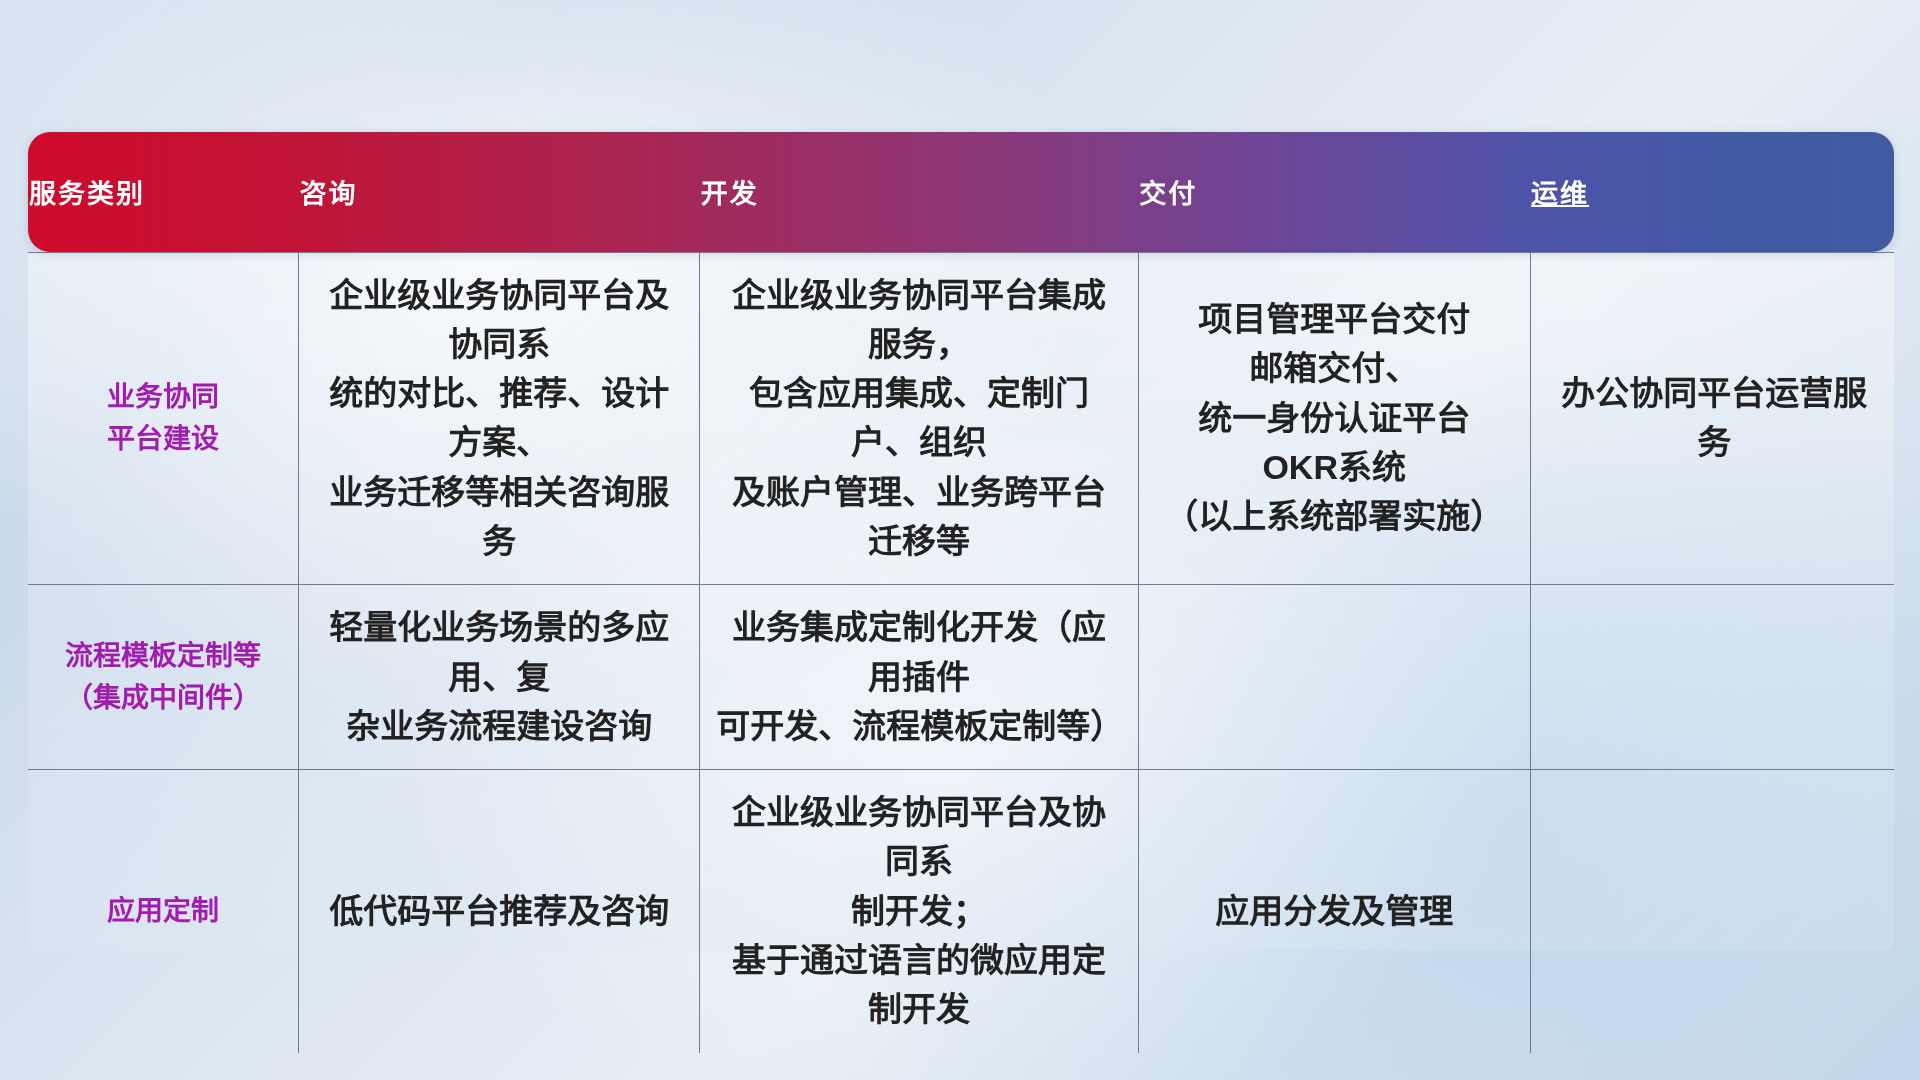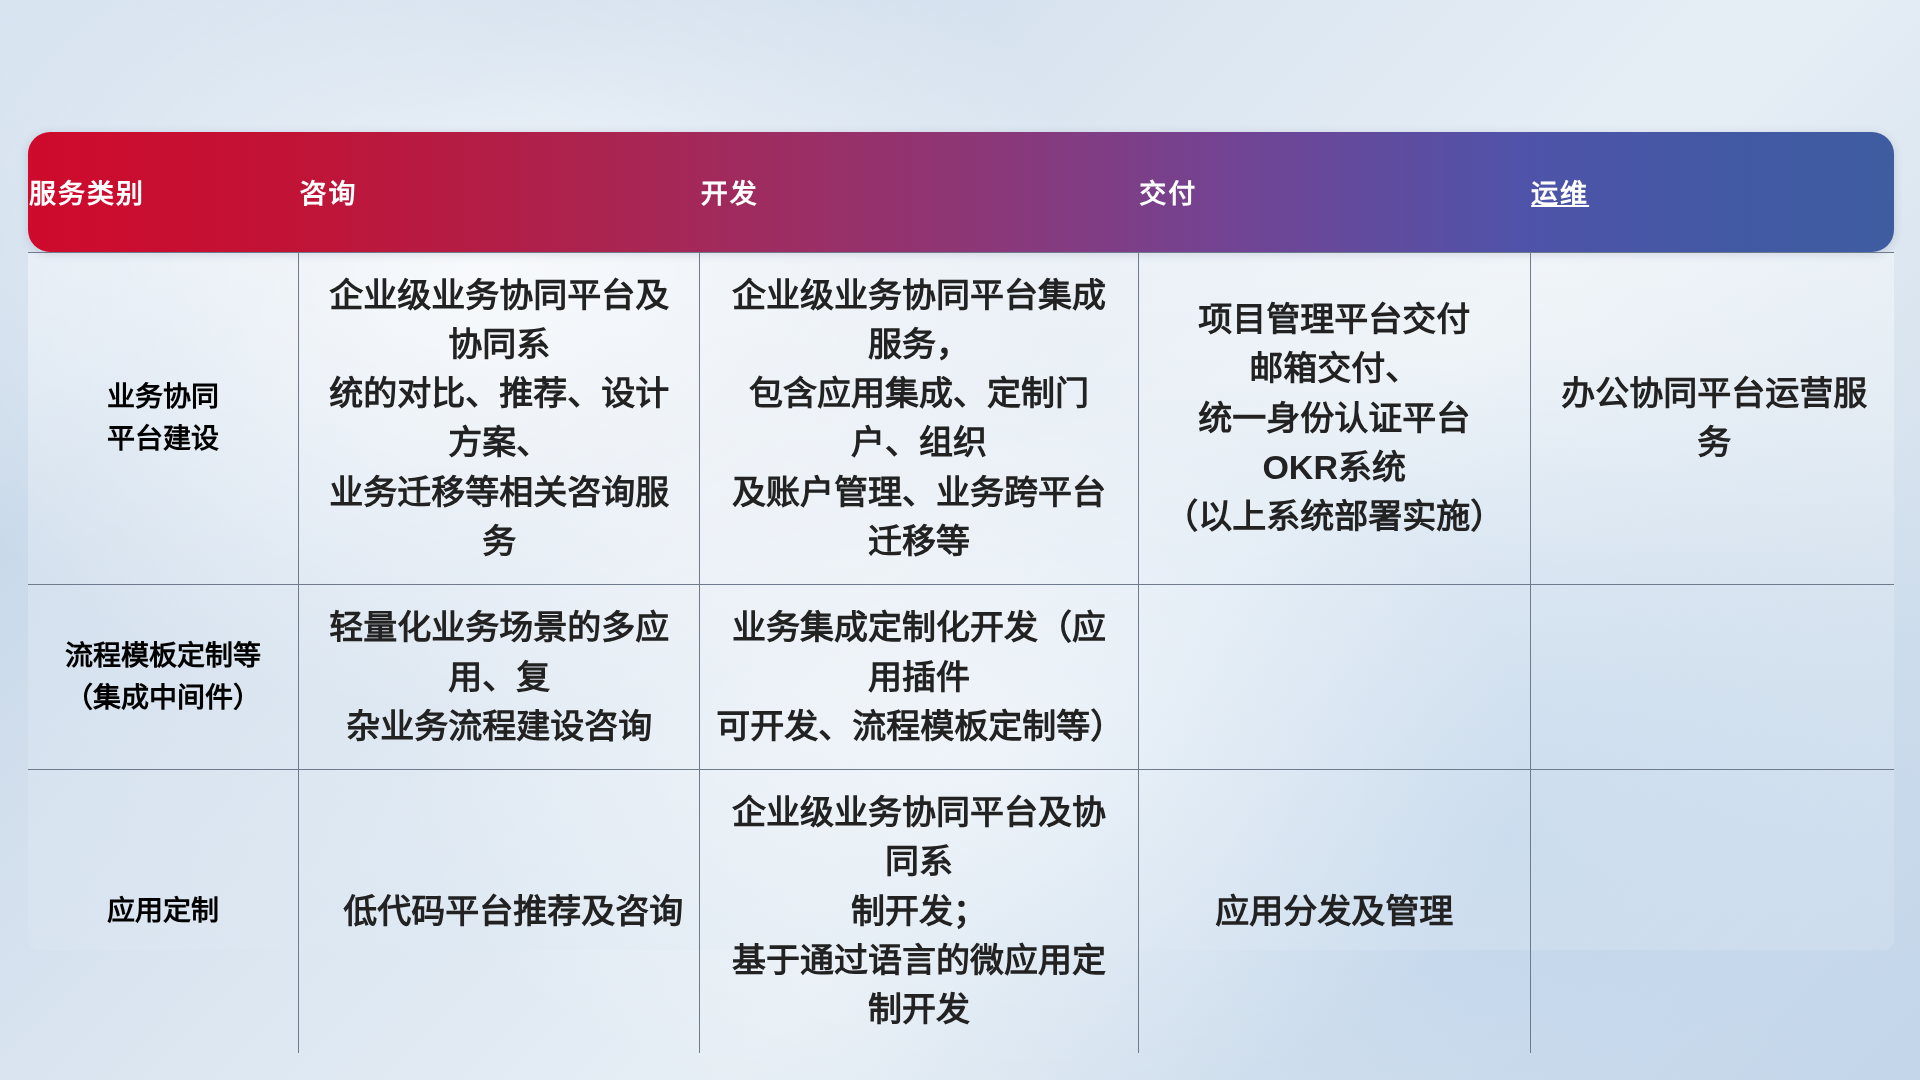--- a/index.html
+++ b/index.html
@@ -102,21 +102,21 @@
     color: #222222;
     padding: 18px 16px;
     background: transparent;
     font-weight: bold;
   }
   tbody tr.row-1 { height: 212px; }
   tbody tr.row-2 { height: 168px; }
   tbody tr.row-3 { height: 190px; }
 
   td.cat-cell {
-    color: #000000;
+    color: #a21caf;
     font-weight: bold;
     font-size: 28px;
     line-height: 1.5;
     border-left: none;
   }
   td.last-col {
     border-right: none;
   }
   tbody tr:last-child td {
     border-bottom: none;
@@ -185,21 +185,21 @@
 （集成中间件）</td>
         <td style="white-space: pre-line;">轻量化业务场景的多应用、复
 杂业务流程建设咨询</td>
         <td style="white-space: pre-line;">业务集成定制化开发（应用插件
 可开发、流程模板定制等）</td>
         <td style="white-space: pre-line;"></td>
         <td class="last-col" style="white-space: pre-line;"></td>
       </tr>
       <tr class="row-3">
         <td class="cat-cell" style="white-space: pre-line;">应用定制</td>
-        <td style="white-space: pre-line; text-align: right;">低代码平台推荐及咨询</td>
+        <td style="white-space: pre-line;">低代码平台推荐及咨询</td>
         <td style="white-space: pre-line;">企业级业务协同平台及协同系
 制开发；
 基于通过语言的微应用定制开发</td>
         <td style="white-space: pre-line;">应用分发及管理</td>
         <td class="last-col" style="white-space: pre-line;"></td>
       </tr>
     </tbody>
   </table>
 </div>
 

